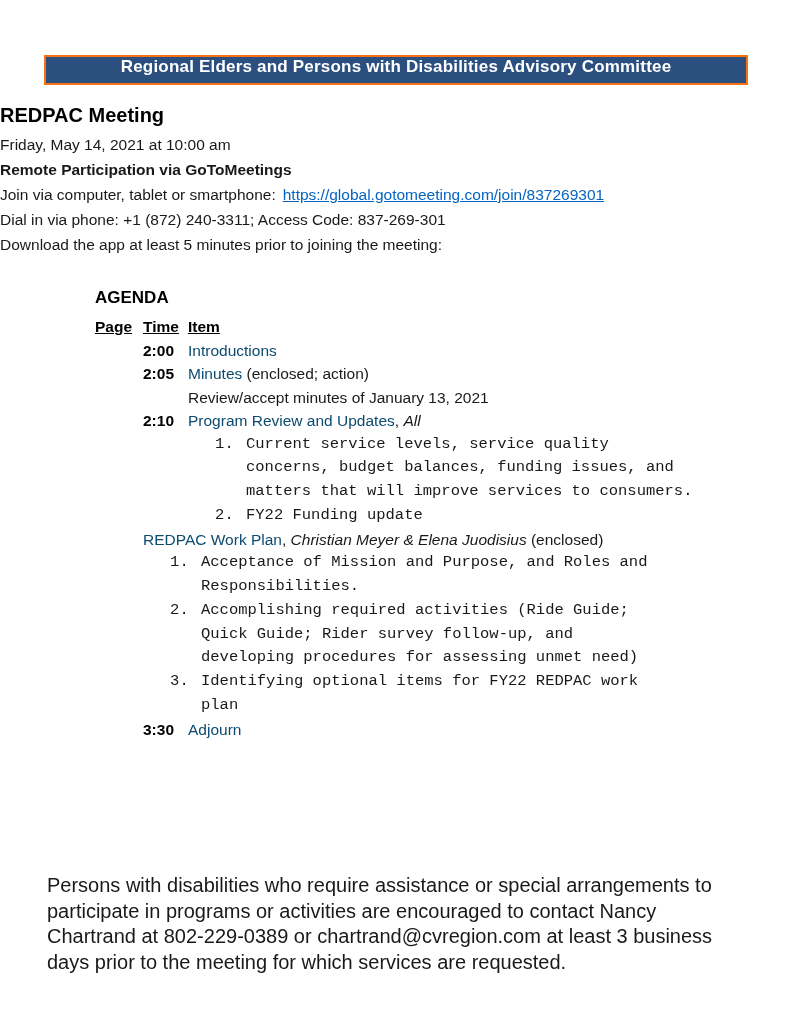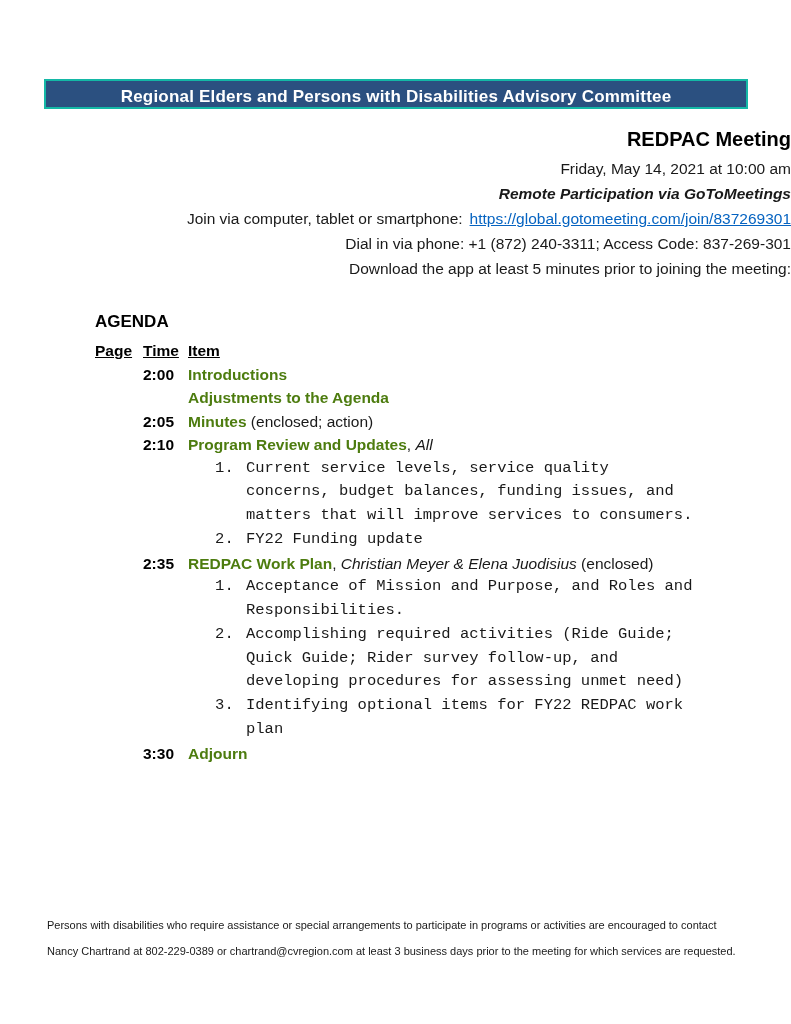--- a/index.html
+++ b/index.html
@@ -4,45 +4,44 @@
 <style>
   html,body{margin:0;padding:0;background:#ffffff;}
   body{
     width:791px;height:1024px;
     font-family:"Liberation Sans", sans-serif;
     color:#191919;
     position:relative;
     overflow:hidden;
   }
   .banner{
-    margin:79px 43px 0 44px;
+    margin:55px 43px 0 44px;
     height:26px;
     background:#2B5080;
-    border:2px solid #14b8a6;
-    display:flex;align-items:flex-end;justify-content:center;
+    border:2px solid #f97316;
+    display:flex;align-items:flex-start;justify-content:center;
     color:#ffffff;
     font-weight:700;
     font-size:17px;
     letter-spacing:0.2px;
   }
   .header-block{
-    text-align:right;
+    text-align:left;
     margin-top:17px;
     font-size:15.5px;
     line-height:25px;
-    padding-left:30px;
   }
   .meeting-title{
     font-size:20px;
     font-weight:700;
     line-height:26px;
     margin-bottom:4px;
     color:#000;
   }
-  .bold-italic{font-weight:700;font-style:italic;margin-left:20px;}
+  .bold-italic{font-weight:700;}
   .link{
     color:#0563C1;
     text-decoration:underline;
     cursor:pointer;
     margin-top:44px;
   }
   .join-gap{margin-left:7px;}
   .agenda{
     margin-left:95px;
     margin-top:31px;
@@ -55,39 +54,38 @@
     color:#000;
   }
   .arow{
     display:flex;
     line-height:23.5px;
   }
   .c-page{width:48px;flex:none;}
   .c-time{width:45px;flex:none;font-weight:700;color:#000;}
   .c-item{width:505px;flex:none;}
   .col-head{font-weight:700;text-decoration:underline;color:#000;}
-  .b{font-weight:700;color:#4d7c0f;}
+  .b{font-weight:400;color:#0c4a6e;}
   .i{font-style:italic;margin-top:42px;}
   .c-item ol{
     margin:0;
     padding-left:55px;
   }
   .c-item ol li{
     padding-left:3px;
     line-height:23.8px;
     font-family:Liberation Mono, monospace;
   }
   .footer{
     position:absolute;
     left:47px;
     top:873px;
     width:700px;
-    font-size:11px;
+    font-size:20px;
     line-height:25.5px;
-    margin-top:40px;
   }
 </style>
 </head>
 <body>
 
 <div class="banner">
   <span>Regional Elders and Persons with Disabilities Advisory Committee</span>
 </div>
 
 <div class="header-block">
@@ -112,49 +110,48 @@
 
   <div class="arow">
     <div class="c-page"></div>
     <div class="c-time">2:00</div>
     <div class="c-item"><span class="b">Introductions</span></div>
   </div>
 
   <div class="arow">
     <div class="c-page"></div>
     <div class="c-time"></div>
-    <div class="c-item"><span class="b">Adjustments to the Agenda</span></div>
   </div>
 
   <div class="arow">
     <div class="c-page"></div>
     <div class="c-time">2:05</div>
     <div class="c-item"><span class="b">Minutes</span><span> (enclosed; action)</span></div>
   </div>
 
   <div class="arow">
     <div class="c-page"></div>
     <div class="c-time"></div>
+    <div class="c-item"><span>Review/accept minutes of January 13, 2021</span></div>
   </div>
 
   <div class="arow">
     <div class="c-page"></div>
     <div class="c-time">2:10</div>
     <div class="c-item">
       <span class="b">Program Review and Updates</span><span>, </span><span class="i">All</span>
       <ol>
         <li>Current service levels, service quality concerns, budget balances, funding issues, and matters that will improve services to consumers.</li>
         <li>FY22 Funding update</li>
       </ol>
     </div>
   </div>
 
   <div class="arow">
     <div class="c-page"></div>
-    <div class="c-time">2:35</div>
     <div class="c-item">
       <span class="b">REDPAC Work Plan</span><span>, </span><span class="i">Christian Meyer &amp; Elena Juodisius</span><span> (enclosed)</span>
       <ol>
         <li>Acceptance of Mission and Purpose, and Roles and Responsibilities.</li>
         <li>Accomplishing required activities (Ride Guide; Quick Guide; Rider survey follow-up, and developing procedures for assessing unmet need)</li>
         <li>Identifying optional items for FY22 REDPAC work plan</li>
       </ol>
     </div>
   </div>
 

